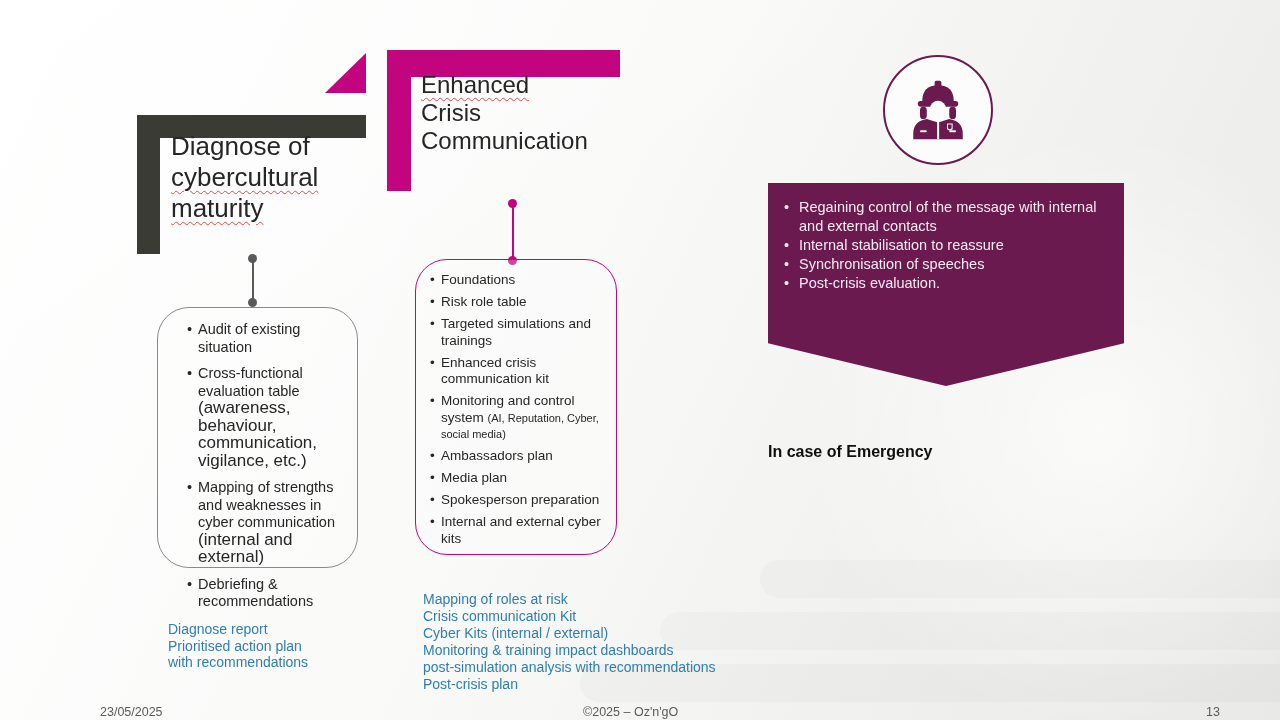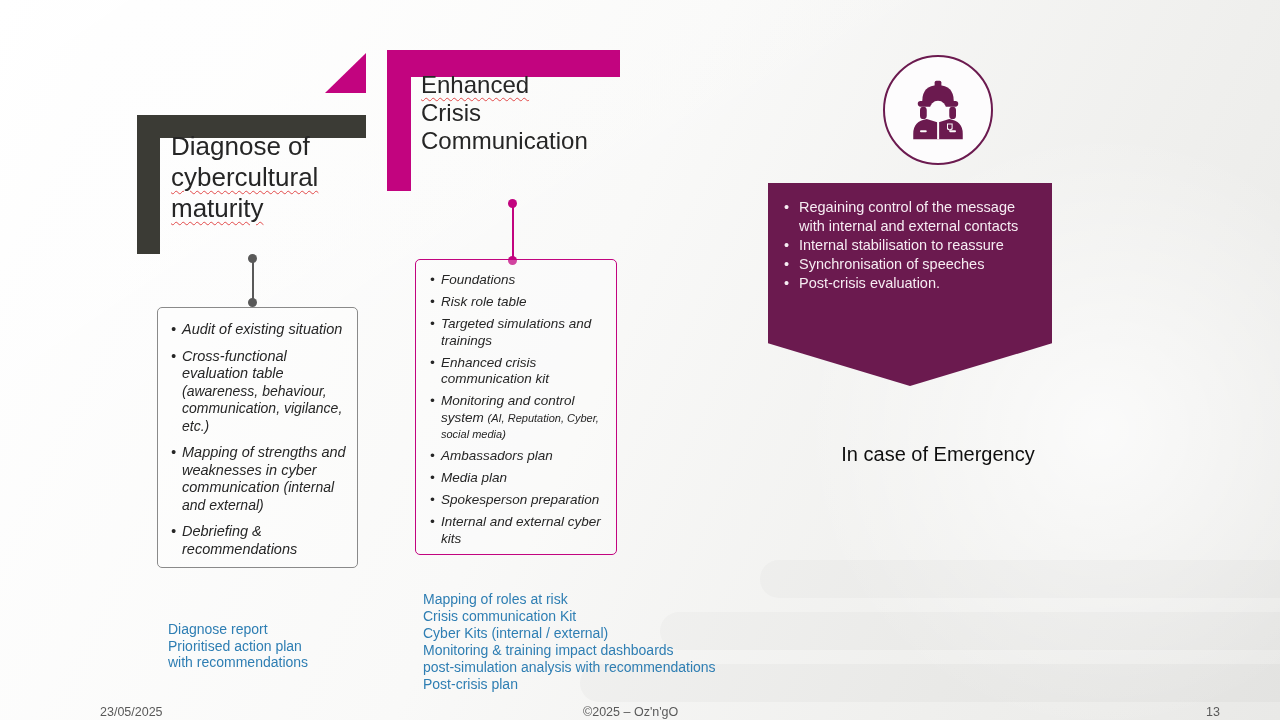--- a/index.html
+++ b/index.html
@@ -45,46 +45,46 @@
   .conn-line { width:2px; }
   .conn-dot { width:9px; height:9px; border-radius:50%; }
   .gray  { background:#595959; }
   .mag   { background:#C2047F; }
   .conn-line-left { left:252px; top:258px; height:46px; }
   .dot-l1 { left:248px; top:254px; } .dot-l2 { left:248px; top:298px; }
   .conn-line-mid  { left:512px; top:203px; height:58px; }
   .dot-m1 { left:508px; top:199px; } .dot-m2 { left:508px; top:256px; }
 
   
-  .card { border-radius:5px; background:rgba(255,255,255,.25); list-style:none;font-style:italic; }
+  .card { border-radius:32px; background:rgba(255,255,255,.25); list-style:none; }
   .card-left { left:157px; top:307px; width:201px; height:261px; border:1px solid #8a8a8a;
-    padding:13px 9px 8px 13px; font-size:14.5px; line-height:17.5px; }
+    padding:13px 9px 8px 29px; font-size:14.5px; line-height:17.5px; }
   .card-mid  { left:415px; top:259px; width:202px; height:296px; border:1px solid #C2047F;
     padding:12px 8px 8px 14px; font-size:13.5px; line-height:16.5px; }
   .card li { position:relative; padding-left:11px; }
   .card-left li { margin-bottom:9px; }
   .card-mid li { margin-bottom:5.5px; }
   .card li::before { content:"\2022"; position:absolute; left:0; top:0; }
-  .note { font-size:14px; line-height:14.5px; }
+  .note { font-size:17px; line-height:14.5px; }
   .card-mid .note { font-size:11px; line-height:14px; }
 
   
-  .banner { left:768px; top:183px; width:284px; height:203px; background:#6B1A4F;
+  .banner { left:768px; top:183px; width:356px; height:203px; background:#6B1A4F;
     clip-path:polygon(0 0,100% 0,100% 79%,50% 100%,0 79%);
     padding:15px 16px 0 14px; color:#F6ECF2; font-size:14.5px; line-height:19px; list-style:none; }
   .banner li { position:relative; padding-left:17px; }
   .banner li::before { content:"\2022"; position:absolute; left:2px; top:0; }
 
   
   .icon-circle { left:883px; top:55px; width:110px; height:110px; border-radius:50%;
     border:2.5px solid #6B1A4F; background:#fdfcfd; display:flex; align-items:center; justify-content:center; }
   .icon-circle svg { width:72px; height:72px; }
 
-  .caption { left:768px; top:443px; width:340px; text-align:center; font-size:20px;
-    font-weight:400; color:#0f0f0f; }
+  .caption { left:768px; top:443px; width:340px; text-align:left; font-size:16px;
+    font-weight:700; color:#0f0f0f; }
 
   
   .deliv { color:#2E7EB3; font-size:14px;margin-top:14px; }
   .deliv-left { left:168px; top:607px; line-height:16.5px; }
   .deliv-mid  { left:423px; top:577px; line-height:16.9px; }
 
   
   .footer-item { top:705px; font-size:12.5px; color:#595959; }
   .f-date { left:100px;text-align:center; }
   .f-copy { left:583px; }

